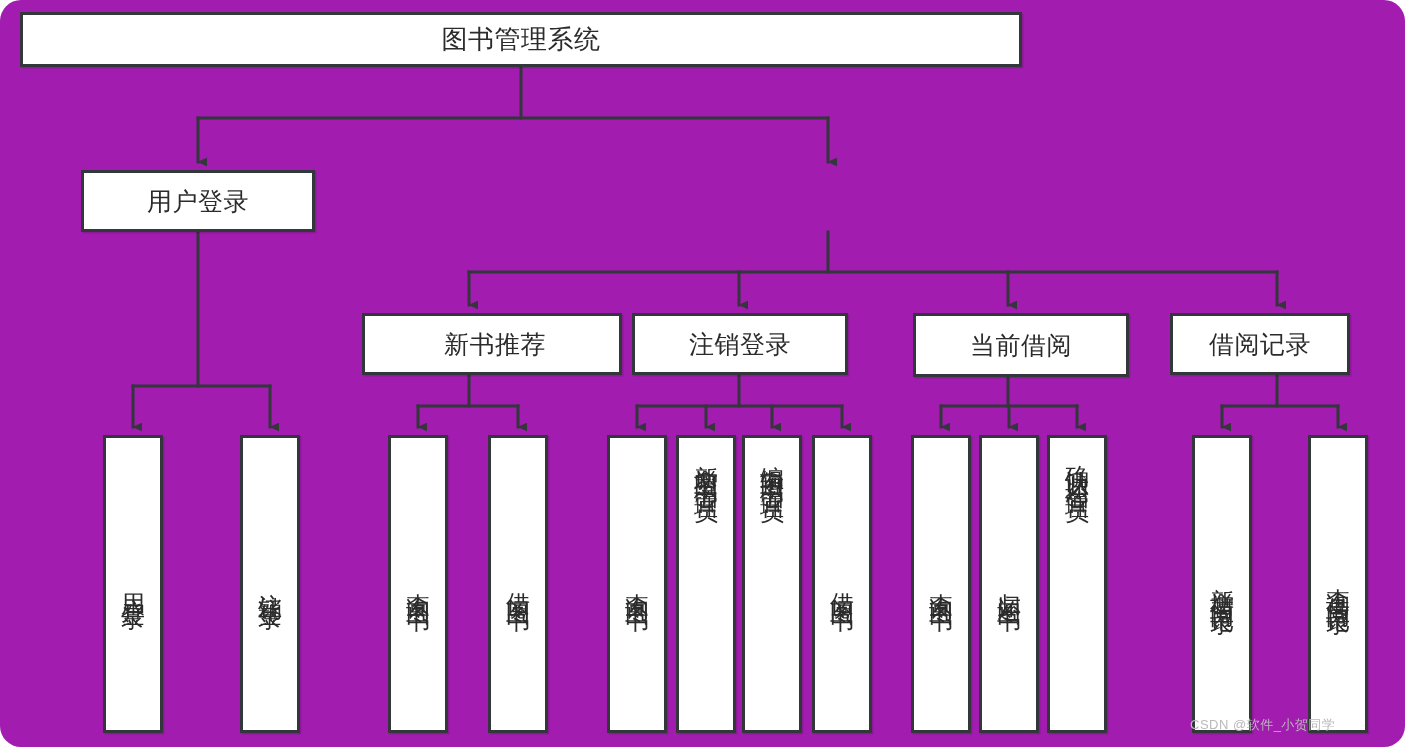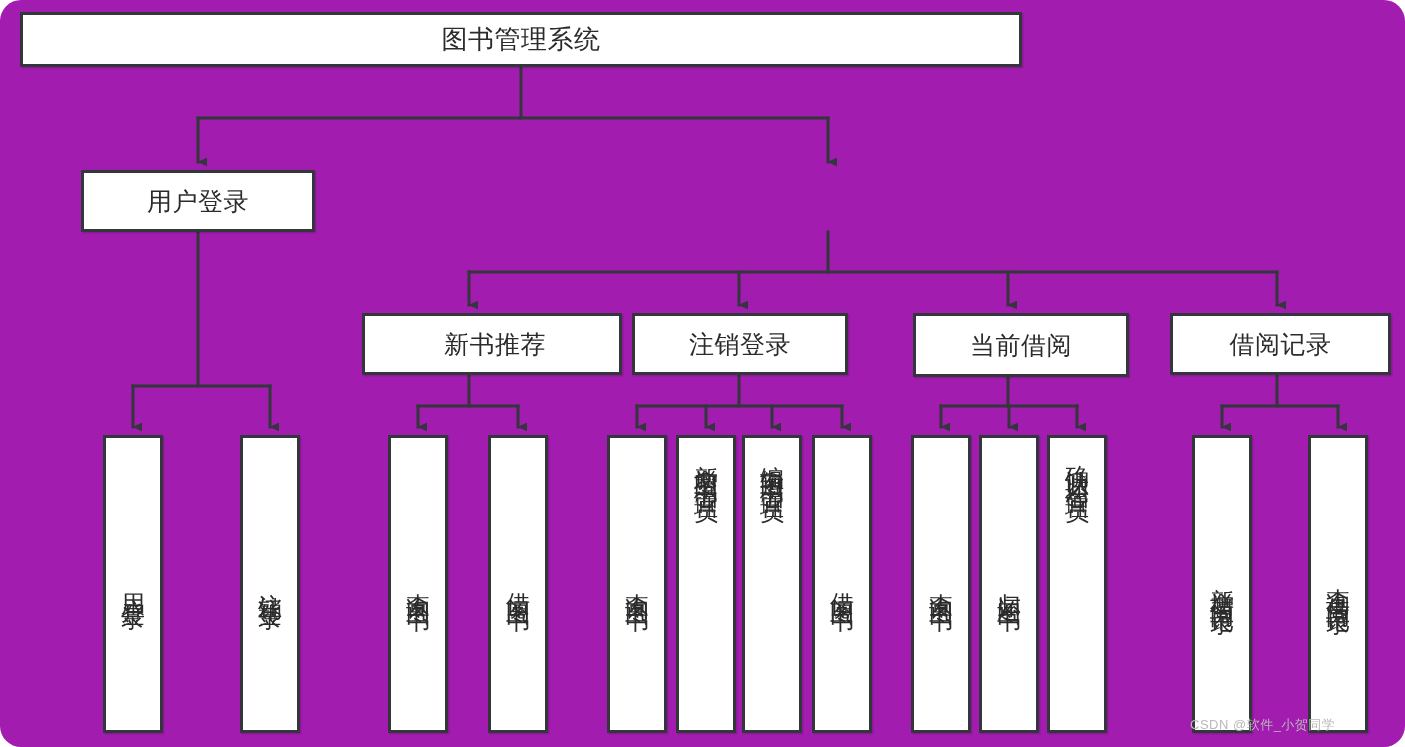--- a/index.html
+++ b/index.html
@@ -141,21 +141,21 @@
 
   <div class="node h" style="left:362px; top:313px; width:260px; height:62px;padding-left:6px;">
     <span class="label">新书推荐</span>
   </div>
   <div class="node h" style="left:632px; top:313px; width:216px; height:62px;">
     <span class="label">注销登录</span>
   </div>
   <div class="node h" style="left:901px; top:313px; width:216px; height:64px;margin-left:12px;">
     <span class="label">当前借阅</span>
   </div>
-  <div class="node h" style="left:1170px; top:313px; width:221px; height:62px;">
+  <div class="node h" style="left:1170px; top:313px; width:180px; height:62px;">
     <span class="label">借阅记录</span>
   </div>
 
   <div class="node v center" style="left:103px; top:435px; width:60px; height:298px;">
     <span class="label">用户登录</span>
   </div>
   <div class="node v center" style="left:240px; top:435px; width:60px; height:298px;">
     <span class="label">注销登录</span>
   </div>
 

